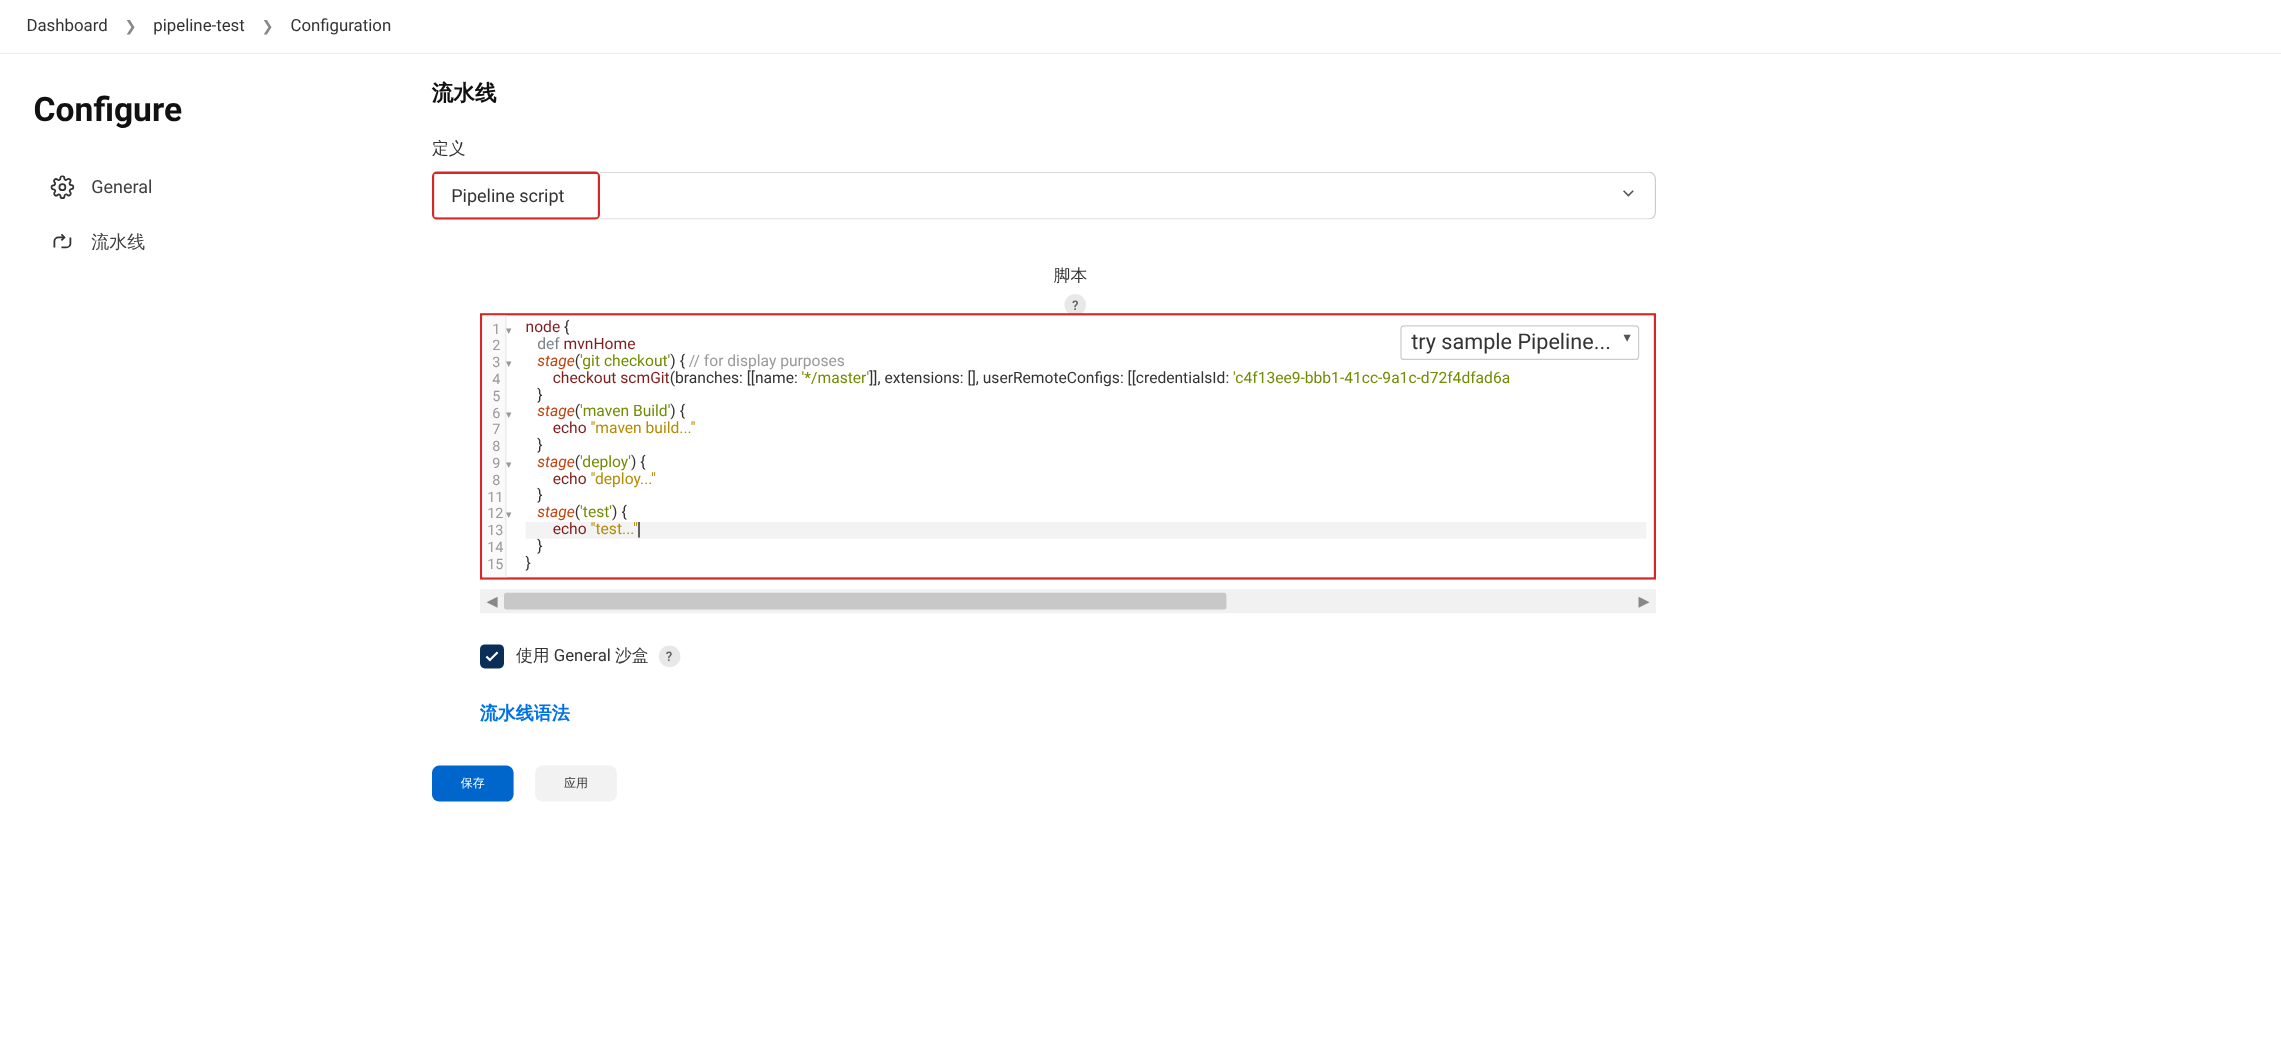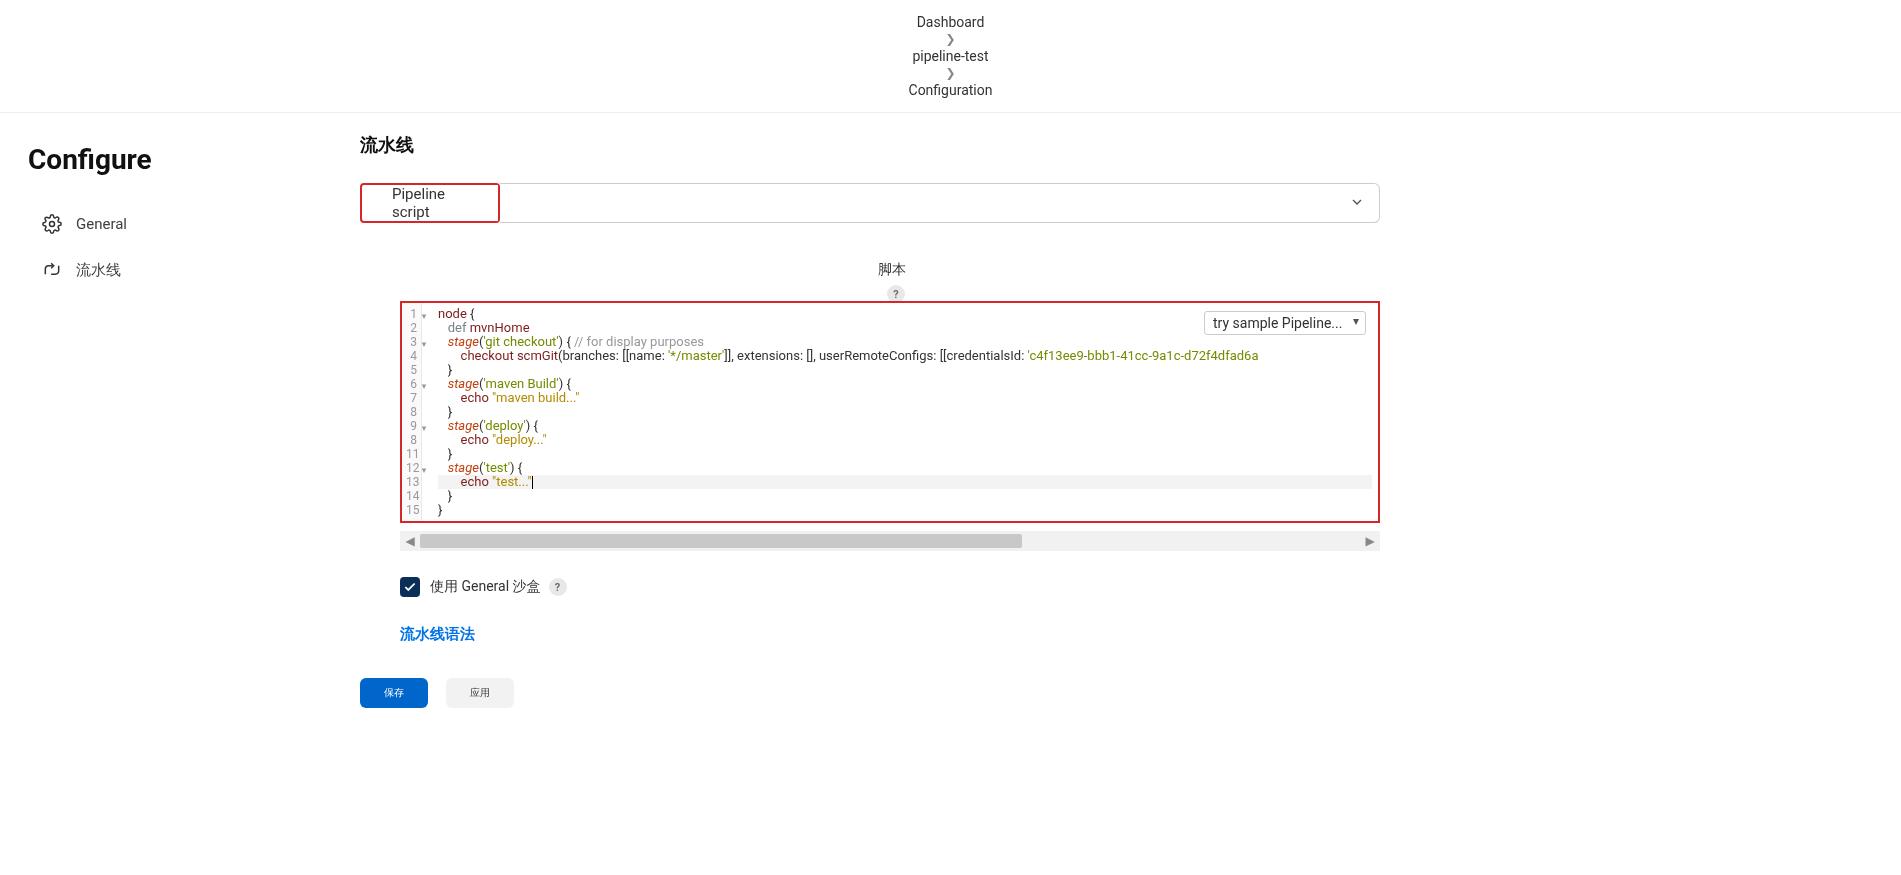--- a/index.html
+++ b/index.html
@@ -12,21 +12,20 @@
       background: #fff;
       color: #333;
       font-size: 14px;
     }
     .breadcrumb {
       display: flex;
       align-items: center;
       padding: 12px 18px;
       border-bottom: 1px solid #eee;
       background: #fff;
-      flex-direction: column;
     }
     .breadcrumb-link {
       color: #333;
       text-decoration: none;
       font-size: 14px;
       padding: 2px 4px;
     }
     .breadcrumb-sep {
       color: #888;
       margin: 0 10px;
@@ -127,21 +126,20 @@
       background: #fff;
     }
     .select-value {
       padding: 9px 14px;
       font-size: 15px;
       color: #333;
       background: #fff;
       height: 100%;
       display: flex;
       align-items: center;
-      margin-left: 16px;
     }
     .chevron-icon {
       color: #555;
     }
     .code-block-container {
       border: 2px solid #d62727;
       padding: 0;
       position: relative;
       margin-bottom: 8px;
     }
@@ -212,21 +210,21 @@
     .fn { color: #c2410c; font-style: italic; }
     .prop { color: #333; }
     .try-sample-select {
       position: absolute;
       top: 4px;
       right: 6px;
       border: 1px solid #ccc;
       border-radius: 3px;
       background: #fff;
       padding: 3px 22px 3px 8px;
-      font-size: 14px;
+      font-size: 18px;
       appearance: none;
       color: #333;
       cursor: pointer;
     }
     .try-sample-wrap::after{
       content:"▾";
       position:absolute;
       top: 7px;
       right: 13px;
       font-size:12px;
@@ -348,20 +346,21 @@
           <polyline points="11 4 14 7 11 10"></polyline>
         </svg>
       </span>
       <span>流水线</span>
     </div>
   </div>
 
   <div class="main">
     <h2 class="section-title">流水线</h2>
 
+    <div class="field-label">定义</div>
 
     <div class="select-container-row">
       <div class="select-wrapper">
         <div class="select-value">Pipeline script</div>
       </div>
       <div class="select-right">
         <span class="chevron-icon">
           <svg width="16" height="16" viewBox="0 0 24 24" fill="none" stroke="currentColor" stroke-width="2">
               <polyline points="6 9 12 15 18 9"></polyline>
             </svg>

